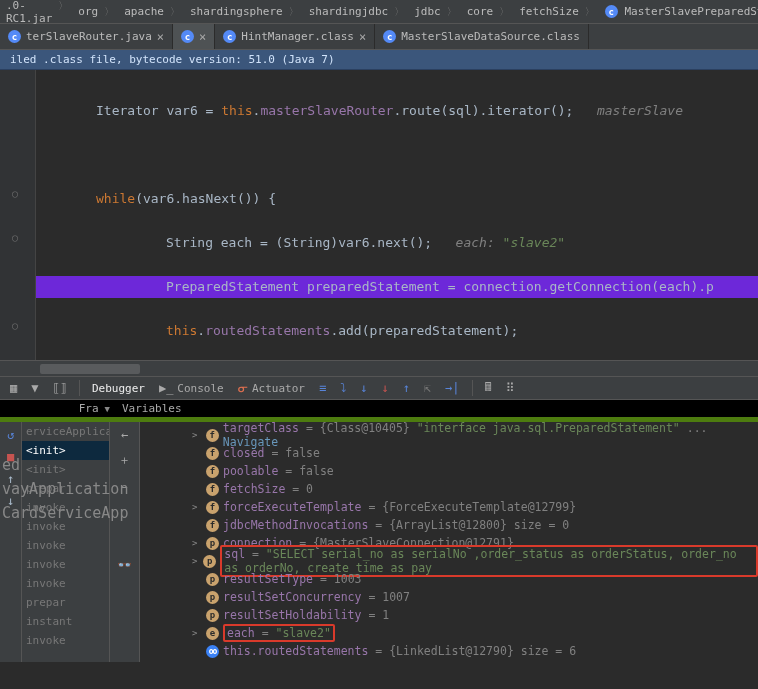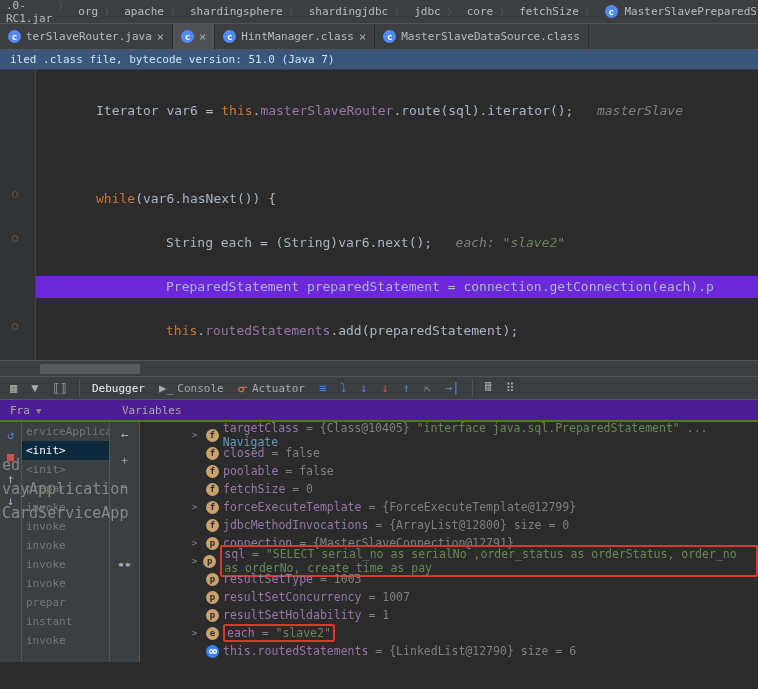--- a/index.html
+++ b/index.html
@@ -140,26 +140,27 @@
     display: flex;
     align-items: center;
     gap: 4px;
   }
   .debug-toolbar .btn.active { color: #eee; }
   .debug-toolbar .sep { width: 1px; height: 16px; background: #555; margin: 0 4px; }
   .debug-toolbar .tool-icon { font-size: 12px; }
 
   .frames-header {
     height: 22px;
-    background: #4c1d95;
-    border-bottom: 2px solid #4d7c0f;
+    background: #000000;
+    border-bottom: 5px solid #4d7c0f;
     display: flex;
     align-items: center;
     color: #aaa;
     font-size: 11px;
+    text-align: right;
   }
   .frames-header .col-frames { width: 110px; padding-left: 10px; }
   .frames-header .col-vars { padding-left: 12px; }
   .frames-header .dd { margin-left: 6px; color: #888; font-size: 9px; }
   .debug-body {
     display: flex;
     height: 240px;
     background: #2b2b2b;
   }
   .sidebar-left {

